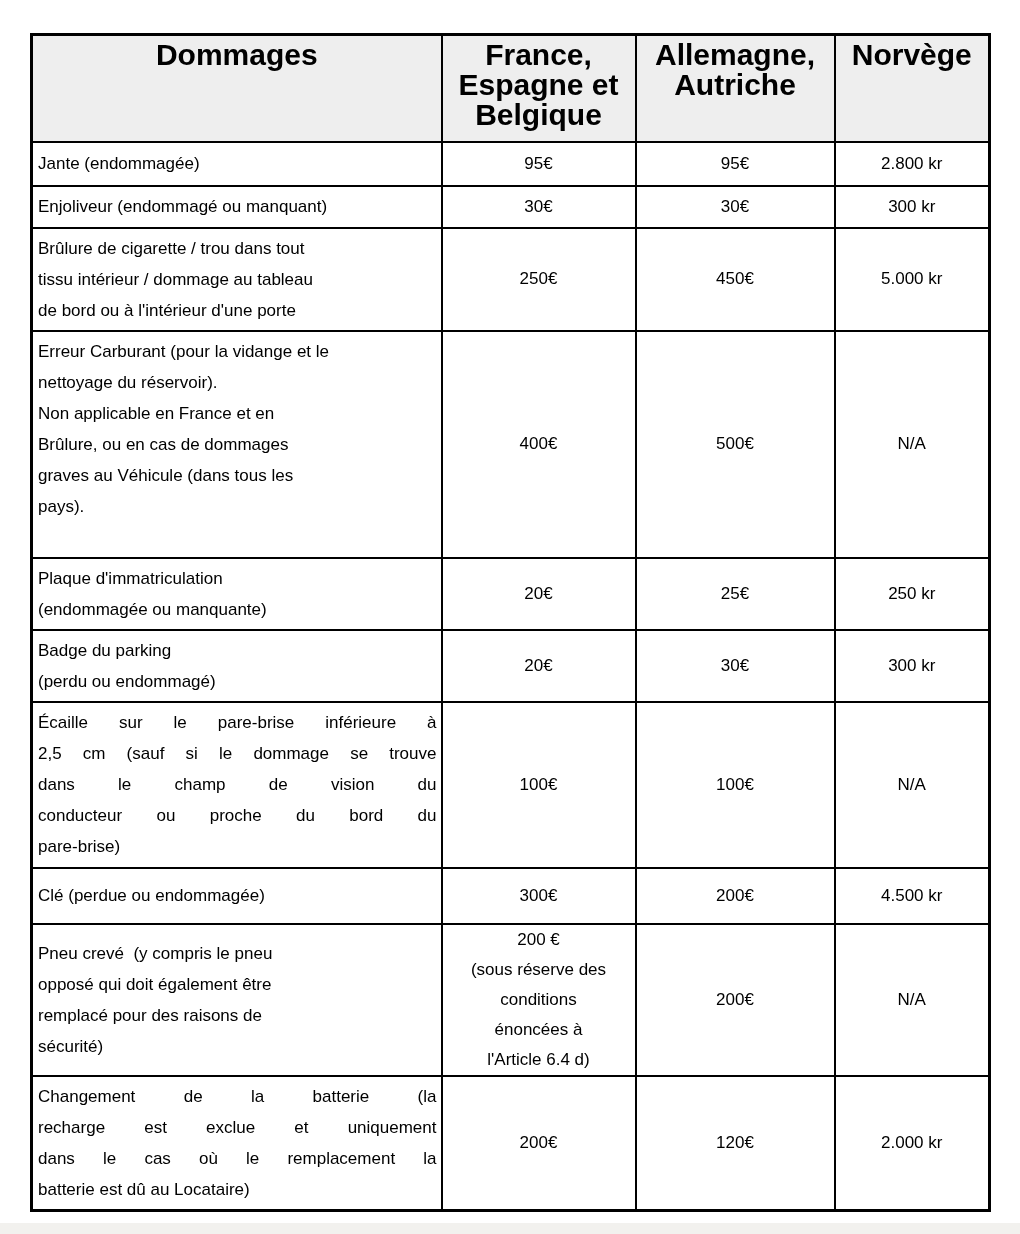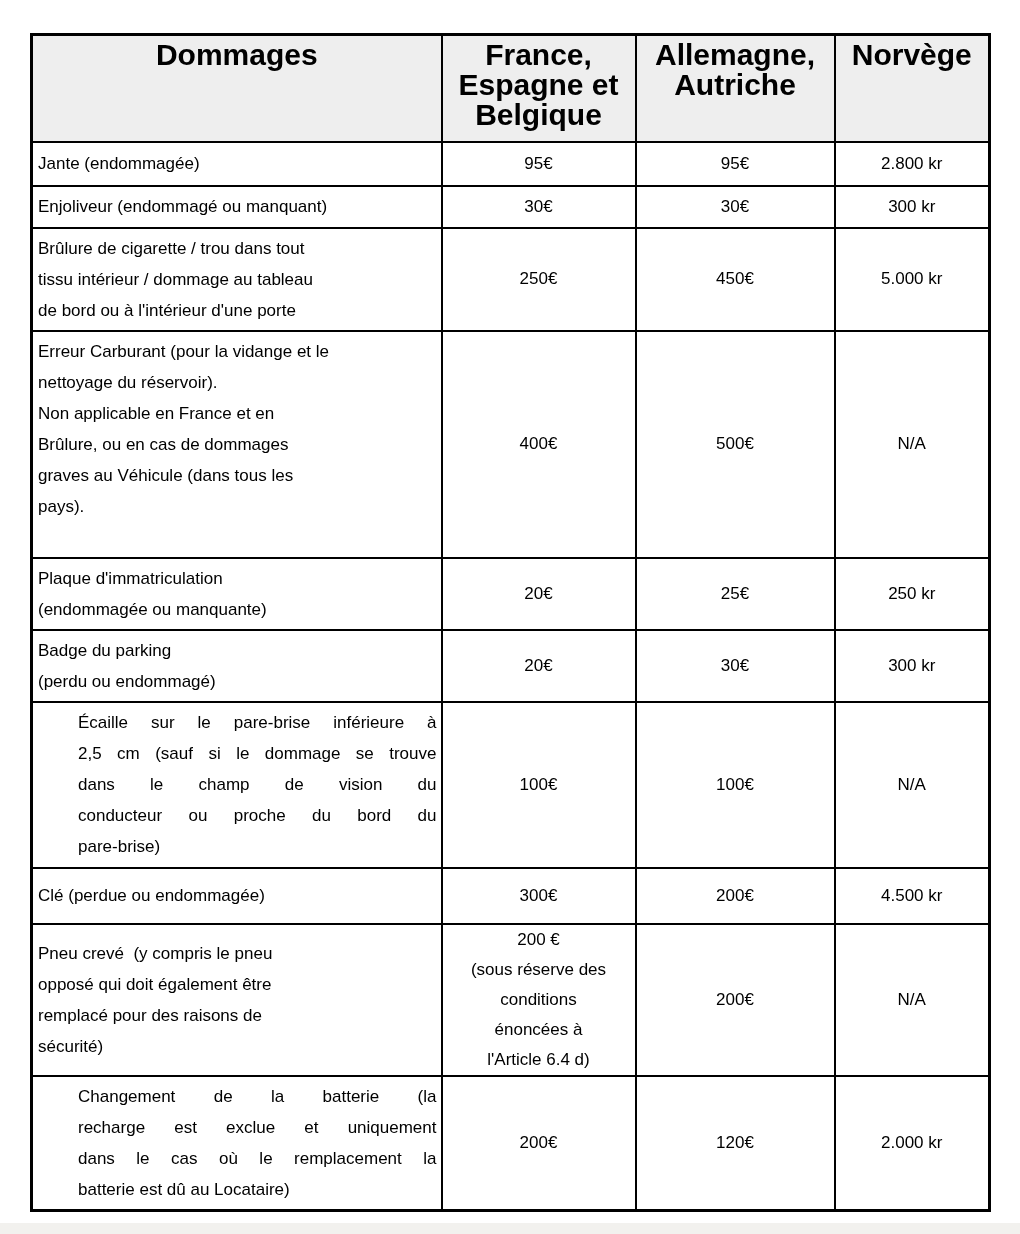--- a/index.html
+++ b/index.html
@@ -50,21 +50,20 @@
     text-align: center;
     padding: 0 3px;
   }
   .line { white-space: pre-wrap; min-height: 31px; }
   th .line { min-height: 30px; }
   td.price .line { line-height: 30px; min-height: 30px; }
   tr.justify td.damage .line {
     white-space: normal;
     text-align: justify;
     text-align-last: justify;
-    margin-left: 40px;
   }
   tr.justify td.damage .line:last-child { text-align-last: left; }
 
   tr.rh-header { height: 107px; }
   tr.rh1  { height: 44px;  }
   tr.rh2  { height: 42px;  }
   tr.rh3  { height: 88px; }
   tr.rh4  { height: 222px; }
   tr.rh5  { height: 69px;  }
   tr.rh6  { height: 69px;  }

